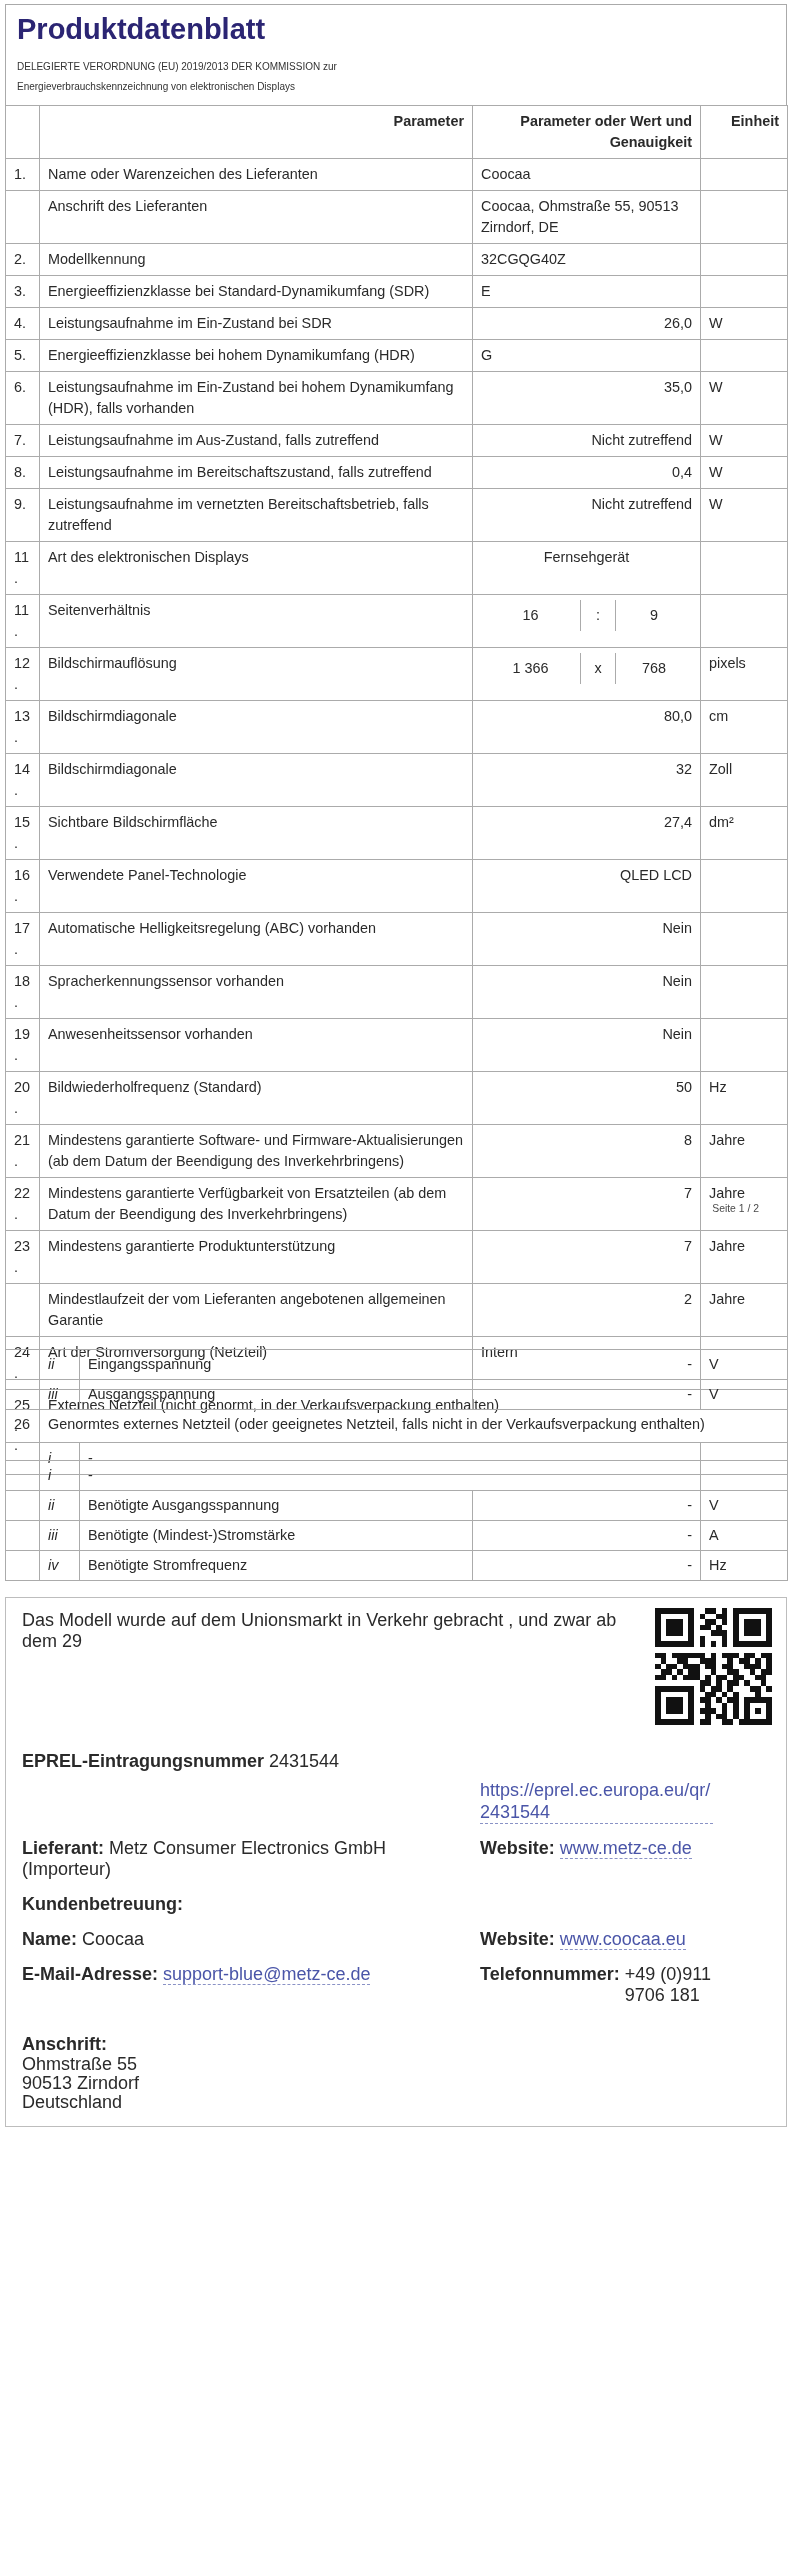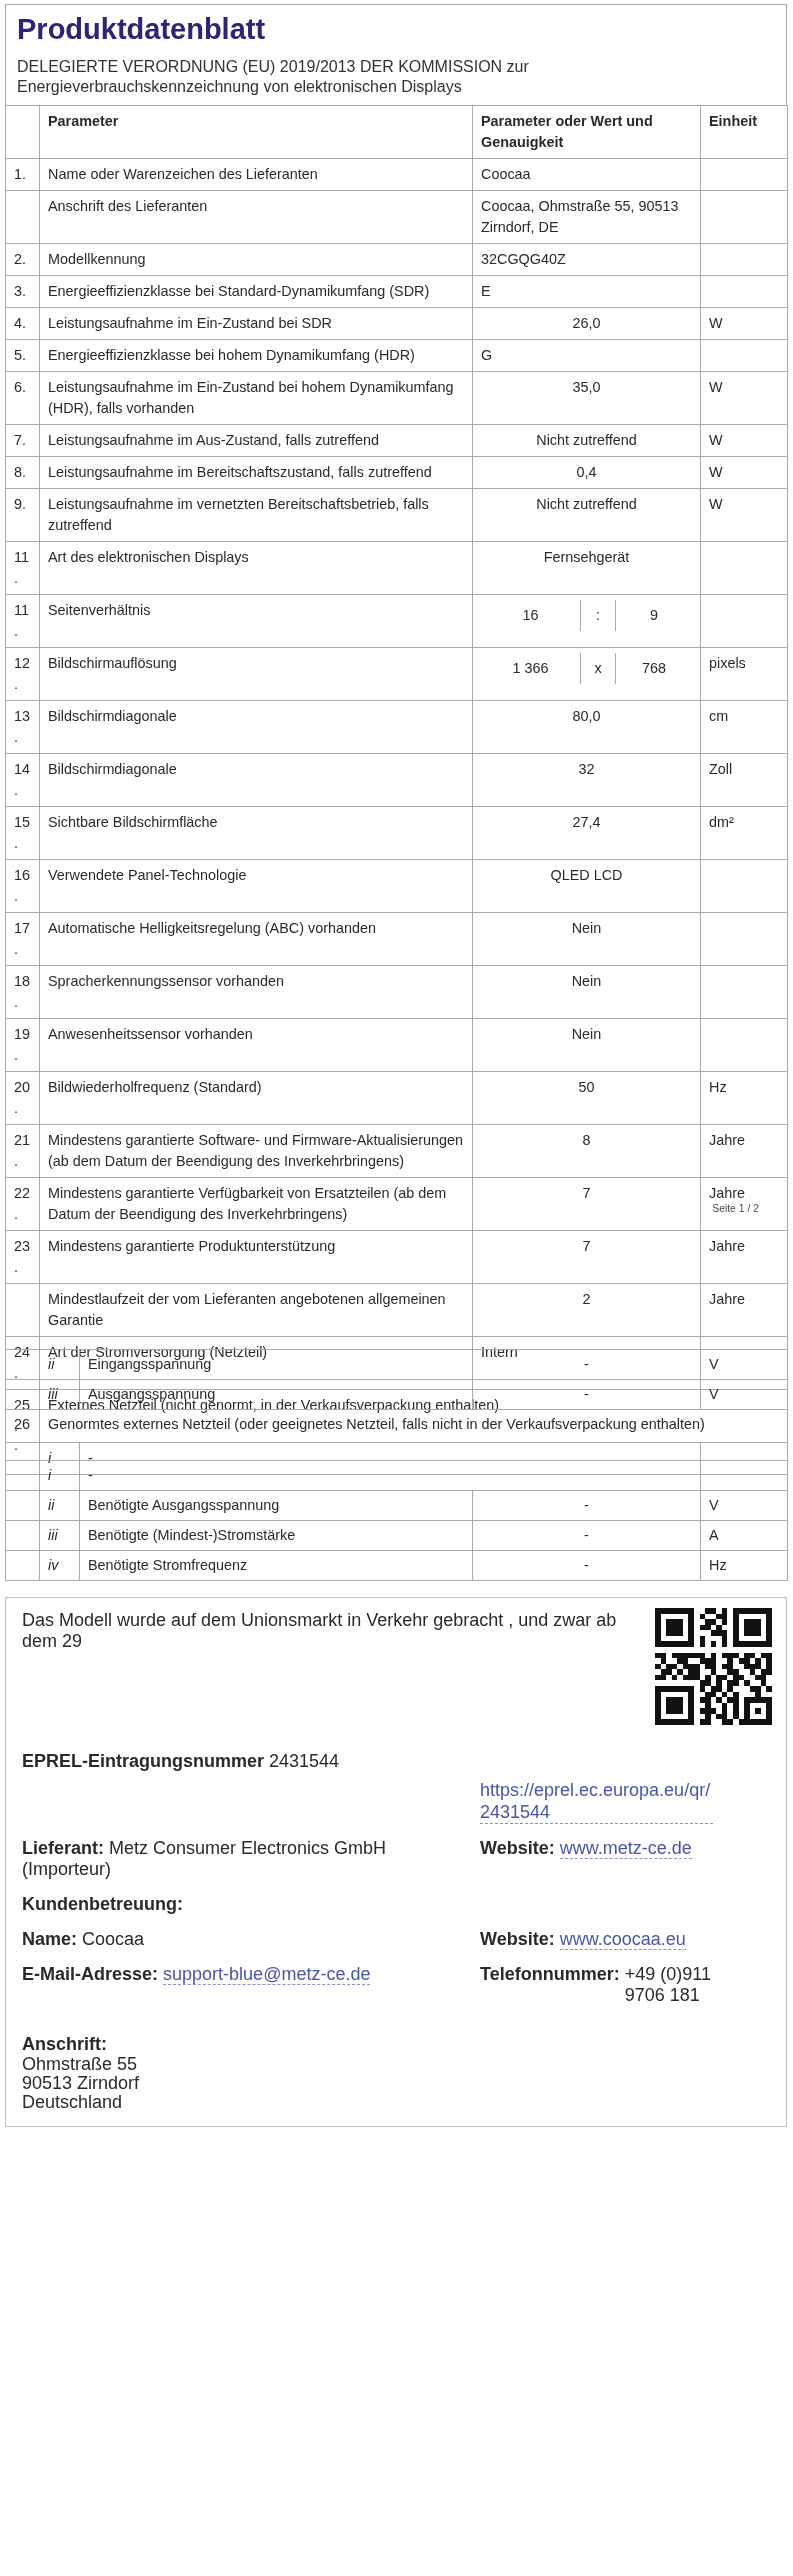--- a/index.html
+++ b/index.html
@@ -5,31 +5,31 @@
   html,body{margin:0;padding:0;}
   body{
     width:794px;height:2576px;position:relative;overflow:hidden;
     background:#ffffff;color:#2a2a2a;
     font-family:"Liberation Sans", sans-serif;
   }
   
   .page1{position:absolute;top:4px;left:5px;width:782px;}
   .doc-header{border:1px solid #aaaaaa;border-bottom:none;padding:6px 12px 8px 11px;box-sizing:border-box;}
   .doc-title{color:#2b2573;font-size:29px;font-weight:bold;line-height:36px;margin:0 0 10px 0;}
-  .doc-sub{font-size:16px;line-height:20px;color:#333;}
+  .doc-sub{font-size:10px;line-height:20px;color:#333;}
   table.sheet{border-collapse:collapse;width:782px;table-layout:fixed;font-size:14.4px;}
   table.sheet td,table.sheet th{
     border:1px solid #ababab;vertical-align:top;line-height:21px;
     padding:5px 8px;word-wrap:break-word;
   }
-  table.sheet th{text-align:left;font-weight:bold;}
+  table.sheet th{text-align:right;font-weight:bold;}
   td.c-num{padding-left:9px;padding-right:4px;}
   td.c-sub{font-style:italic;padding-left:10px;}
   td.v-left{text-align:left;}
-  td.v-right{text-align:center;}
+  td.v-right{text-align:right;}
   td.v-center{text-align:center;}
   td.c-unit{text-align:left;}
   td.split{padding:0;}
   .splitwrap{display:flex;width:100%;}
   .splitwrap span{display:block;padding:5px 4px;text-align:center;line-height:21px;box-sizing:border-box;}
   .sp-a{flex:0 0 47%;}
   .sp-b{flex:0 0 17%;border-left:1px solid #ababab;border-right:1px solid #ababab;}
   .sp-c{flex:1 1 auto;}
   .page-footer{position:absolute;right:35px;font-size:10.4px;color:#4a4a4a;}
   .footer1{top:1203px;}

